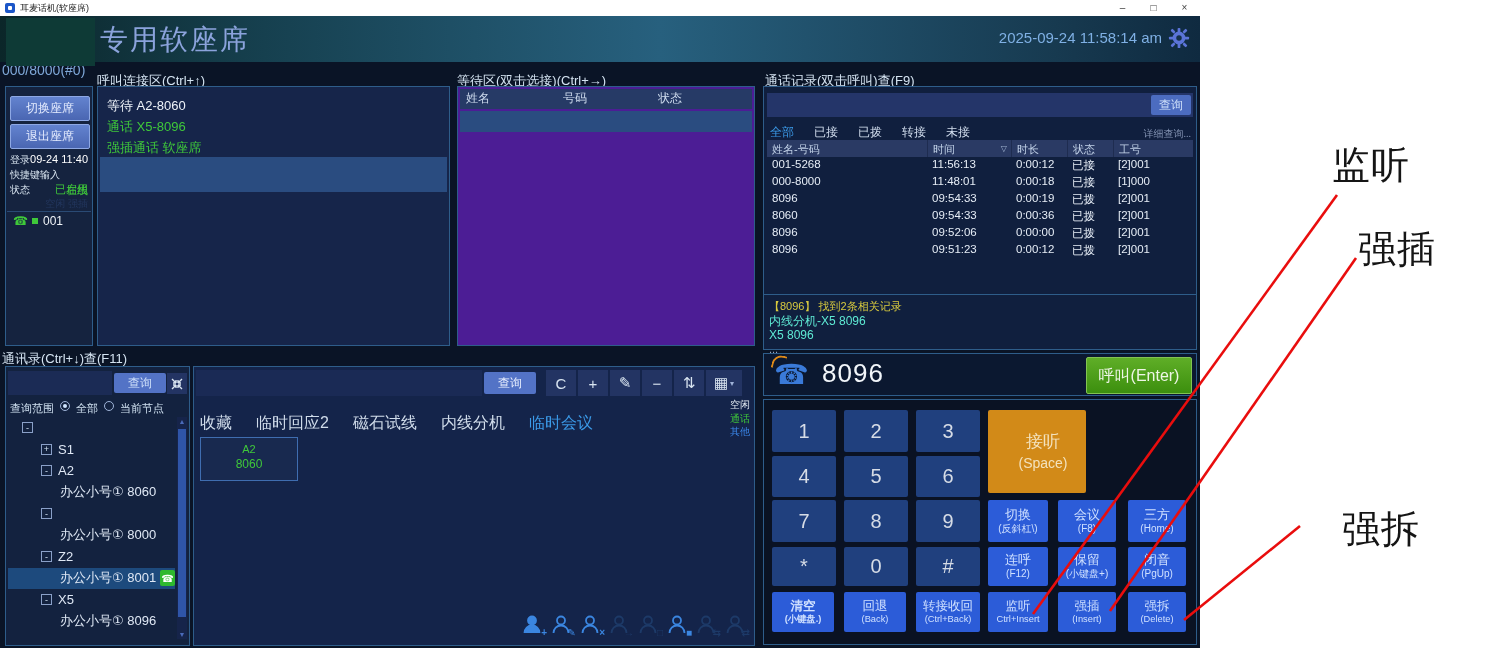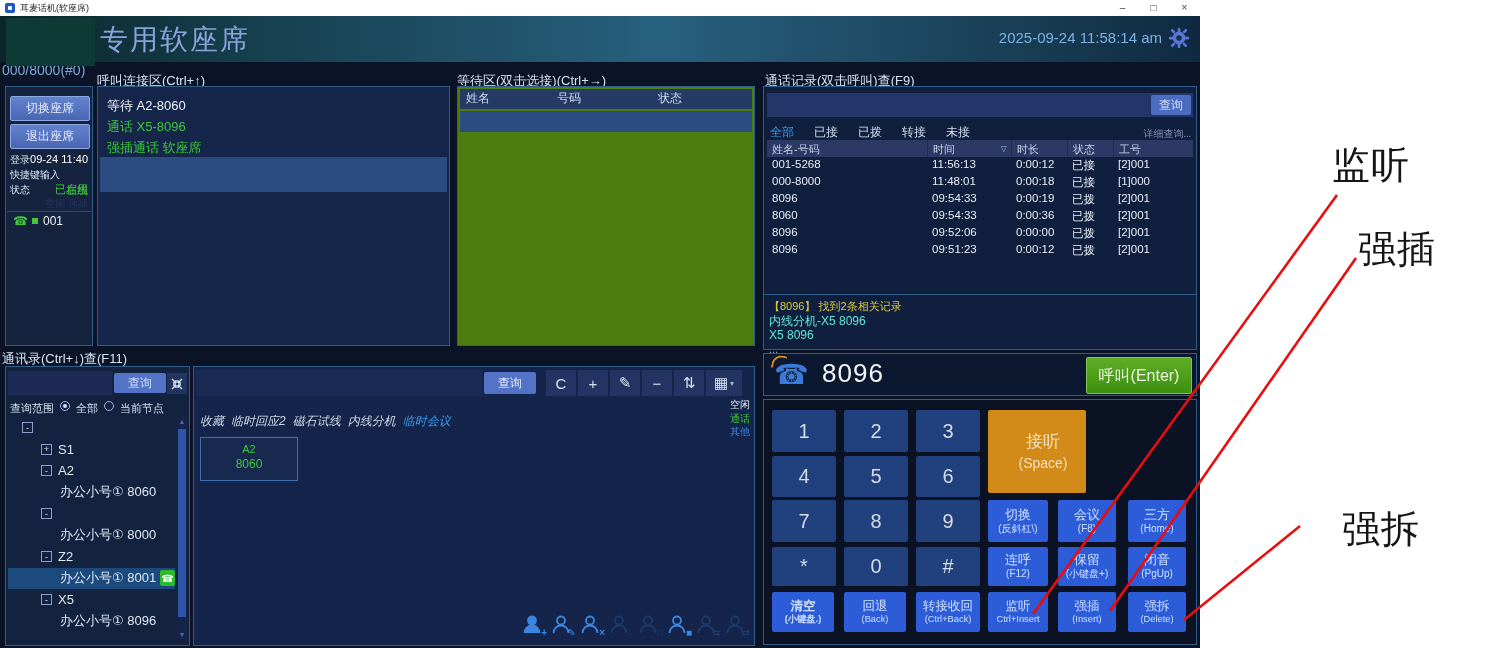--- a/index.html
+++ b/index.html
@@ -104,21 +104,21 @@
   .scrollbar{position:absolute;right:2px;top:50px;width:10px;bottom:6px;background:#16244a;}
   .scroll-thumb{position:absolute;left:1px;right:1px;top:12px;height:188px;background:#2f55a8;}
   .scroll-arrow{position:absolute;left:0;width:10px;font-size:7px;color:#4a6ab8;text-align:center;}
 
   .mt-toolbar{position:absolute;left:2px;top:3px;right:2px;height:26px;background:#1a2a55;}
   .mt-query{position:absolute;left:290px;top:5px;width:52px;height:22px;background:#5373c6;border-radius:2px;
     color:#eaf0ff;font-size:12px;text-align:center;line-height:22px;}
   .mt-icons{position:absolute;left:352px;top:3px;display:flex;gap:2px;}
   .mt-ic{width:30px;height:26px;background:#233463;color:#d8e4f0;font-size:15px;display:flex;align-items:center;justify-content:center;}
   .mt-ic .caret{font-size:8px;margin-left:2px;color:#9fb2d8;}
-  .tabs{position:absolute;left:6px;top:46px;display:flex;gap:7px;font-size:12px;color:#d0dcea;font-style:italic;}
+  .tabs{position:absolute;left:6px;top:46px;display:flex;gap:24px;font-size:16px;color:#d0dcea;}
   .tabs .active{color:#3b9ae8;}
   .legend{position:absolute;right:4px;top:31px;text-align:right;font-size:10px;line-height:13.5px;}
   .card{position:absolute;left:6px;top:70px;width:96px;height:42px;background:#18294f;border:1px solid #3f6db0;
     text-align:center;color:#3fc83a;}
   .card .nm{font-size:11px;margin-top:5px;} .card .no{font-size:12px;margin-top:2px;}
   .footer-icons{position:absolute;right:6px;bottom:8px;display:flex;gap:5px;align-items:center;}
   .p-icon{position:relative;width:24px;height:24px;}
   .p-icon svg{display:block;}
   .p-icon .badge{position:absolute;right:-2px;bottom:-1px;font-size:10px;font-weight:bold;}
   .bright{color:#3b86e0;} .dim{color:#1d3a68;}
@@ -189,25 +189,25 @@
     <div class="panel" style="left:97px;top:86px;width:353px;height:260px;background:#16254a;">
       <div class="cc-hl" style="top:70px;"></div>
       <div id="connect-rows">
           <div class="cc-row" style="top: 10px; color: rgb(238, 243, 249);">等待 A2-8060</div>
           <div class="cc-row" style="top: 31px; color: rgb(63, 200, 58);">通话 X5-8096</div>
           <div class="cc-row" style="top: 52px; color: rgb(63, 200, 58);">强插通话 软座席</div>
         </div>
     </div>
 
     <div class="plabel" style="left:457px;top:72px;">等待区(双击选接)(Ctrl+→)</div>
-    <div class="panel" style="left:457px;top:86px;width:298px;height:260px;background:#4d7c0f;">
+    <div class="panel" style="left:457px;top:86px;width:298px;height:260px;background:#4c1d95;">
       <div class="wt-head"></div>
       <div class="wt-hl"></div>
       <span class="wt-col" style="left:8px;">姓名</span>
-      <span class="wt-col" style="left:99px;">号码</span>
+      <span class="wt-col" style="left:105px;">号码</span>
       <span class="wt-col" style="left:200px;">状态</span>
     </div>
 
     <div class="plabel" style="left:765px;top:72px;">通话记录(双击呼叫)查(F9)</div>
     <div class="panel" style="left:763px;top:86px;width:434px;height:264px;background:#101f3e;">
       <div class="cl-search">
         <div class="btn-query">查询</div>
       </div>
       <div class="cl-filters" id="cl-filters">
           <span class="active">全部</span>

